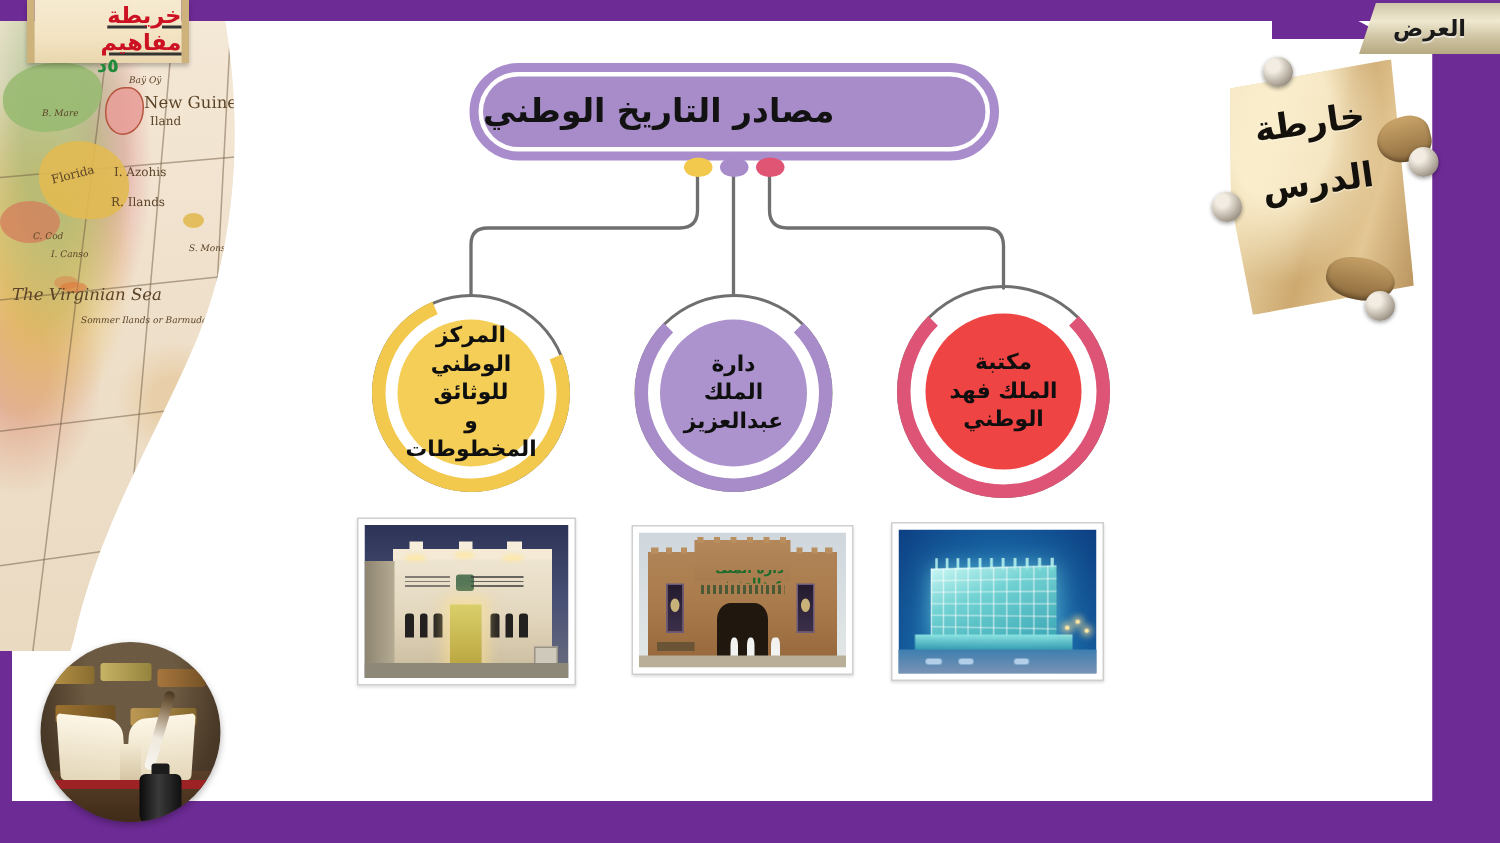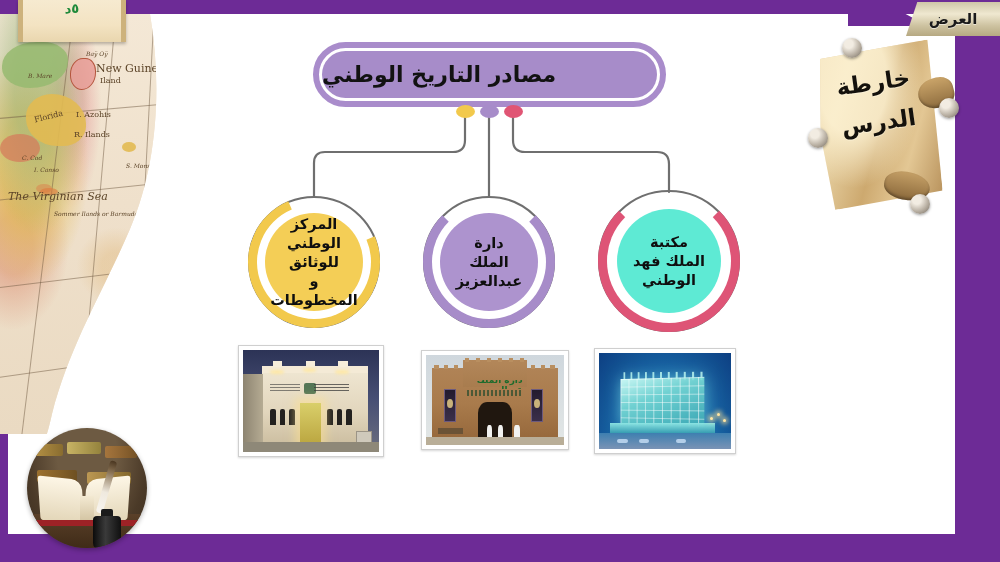--- a/index.html
+++ b/index.html
@@ -371,20 +371,21 @@
     <span class="maptxt mid" style="left:74px; top:116px;">R. Ilands</span>
     <span class="maptxt sm" style="left:126px;top:148px;">S. Mons</span>
     <span class="maptxt sm" style="left:86px; top:36px;">Baÿ Oÿ</span>
     <span class="maptxt sm" style="left:28px; top:58px;">B. Mare</span>
     <span class="maptxt mid" style="left:34px; top:98px; transform:rotate(-14deg);">Florida</span>
     <span class="maptxt sm" style="left:22px; top:140px;">C. Cod</span>
     <span class="maptxt sm" style="left:34px; top:152px;">I. Canso</span>
   </div>
 
   <div id="plaque">
+    <div id="plaque-title">خريطة مفاهيم</div>
     <div id="plaque-sub">٥د</div>
   </div>
 
   <div id="ribbon-wrap">
     <div id="ribbon-tail"></div>
     <div id="ribbon-body"></div>
     <div id="ribbon-label">العرض</div>
     <div id="ribbon-notch"></div>
   </div>
 
@@ -430,21 +431,21 @@
         <b>المركز</b><br>
         <b>الوطني للوثائق</b><br>
         <b>و المخطوطات</b>
       </span>
     </div>
   </div>
 
   <div class="node" id="node-pink">
     <div class="ring-gray"></div>
     <div class="ring-color" style="border-bottom-color:#DE5476;border-left-color:#DE5476;border-right-color:#DE5476;transform:rotate(0deg);"></div>
-    <div class="disc" style="background:#5eead4;">
+    <div class="disc" style="background:#ef4444;">
       <span>
         <b>مكتبة</b><br>
         <b>الملك فهد</b><br>
         <b>الوطني</b>
       </span>
     </div>
   </div>
 
   <div class="photo" id="photo-1">
     <div class="photo-in">

